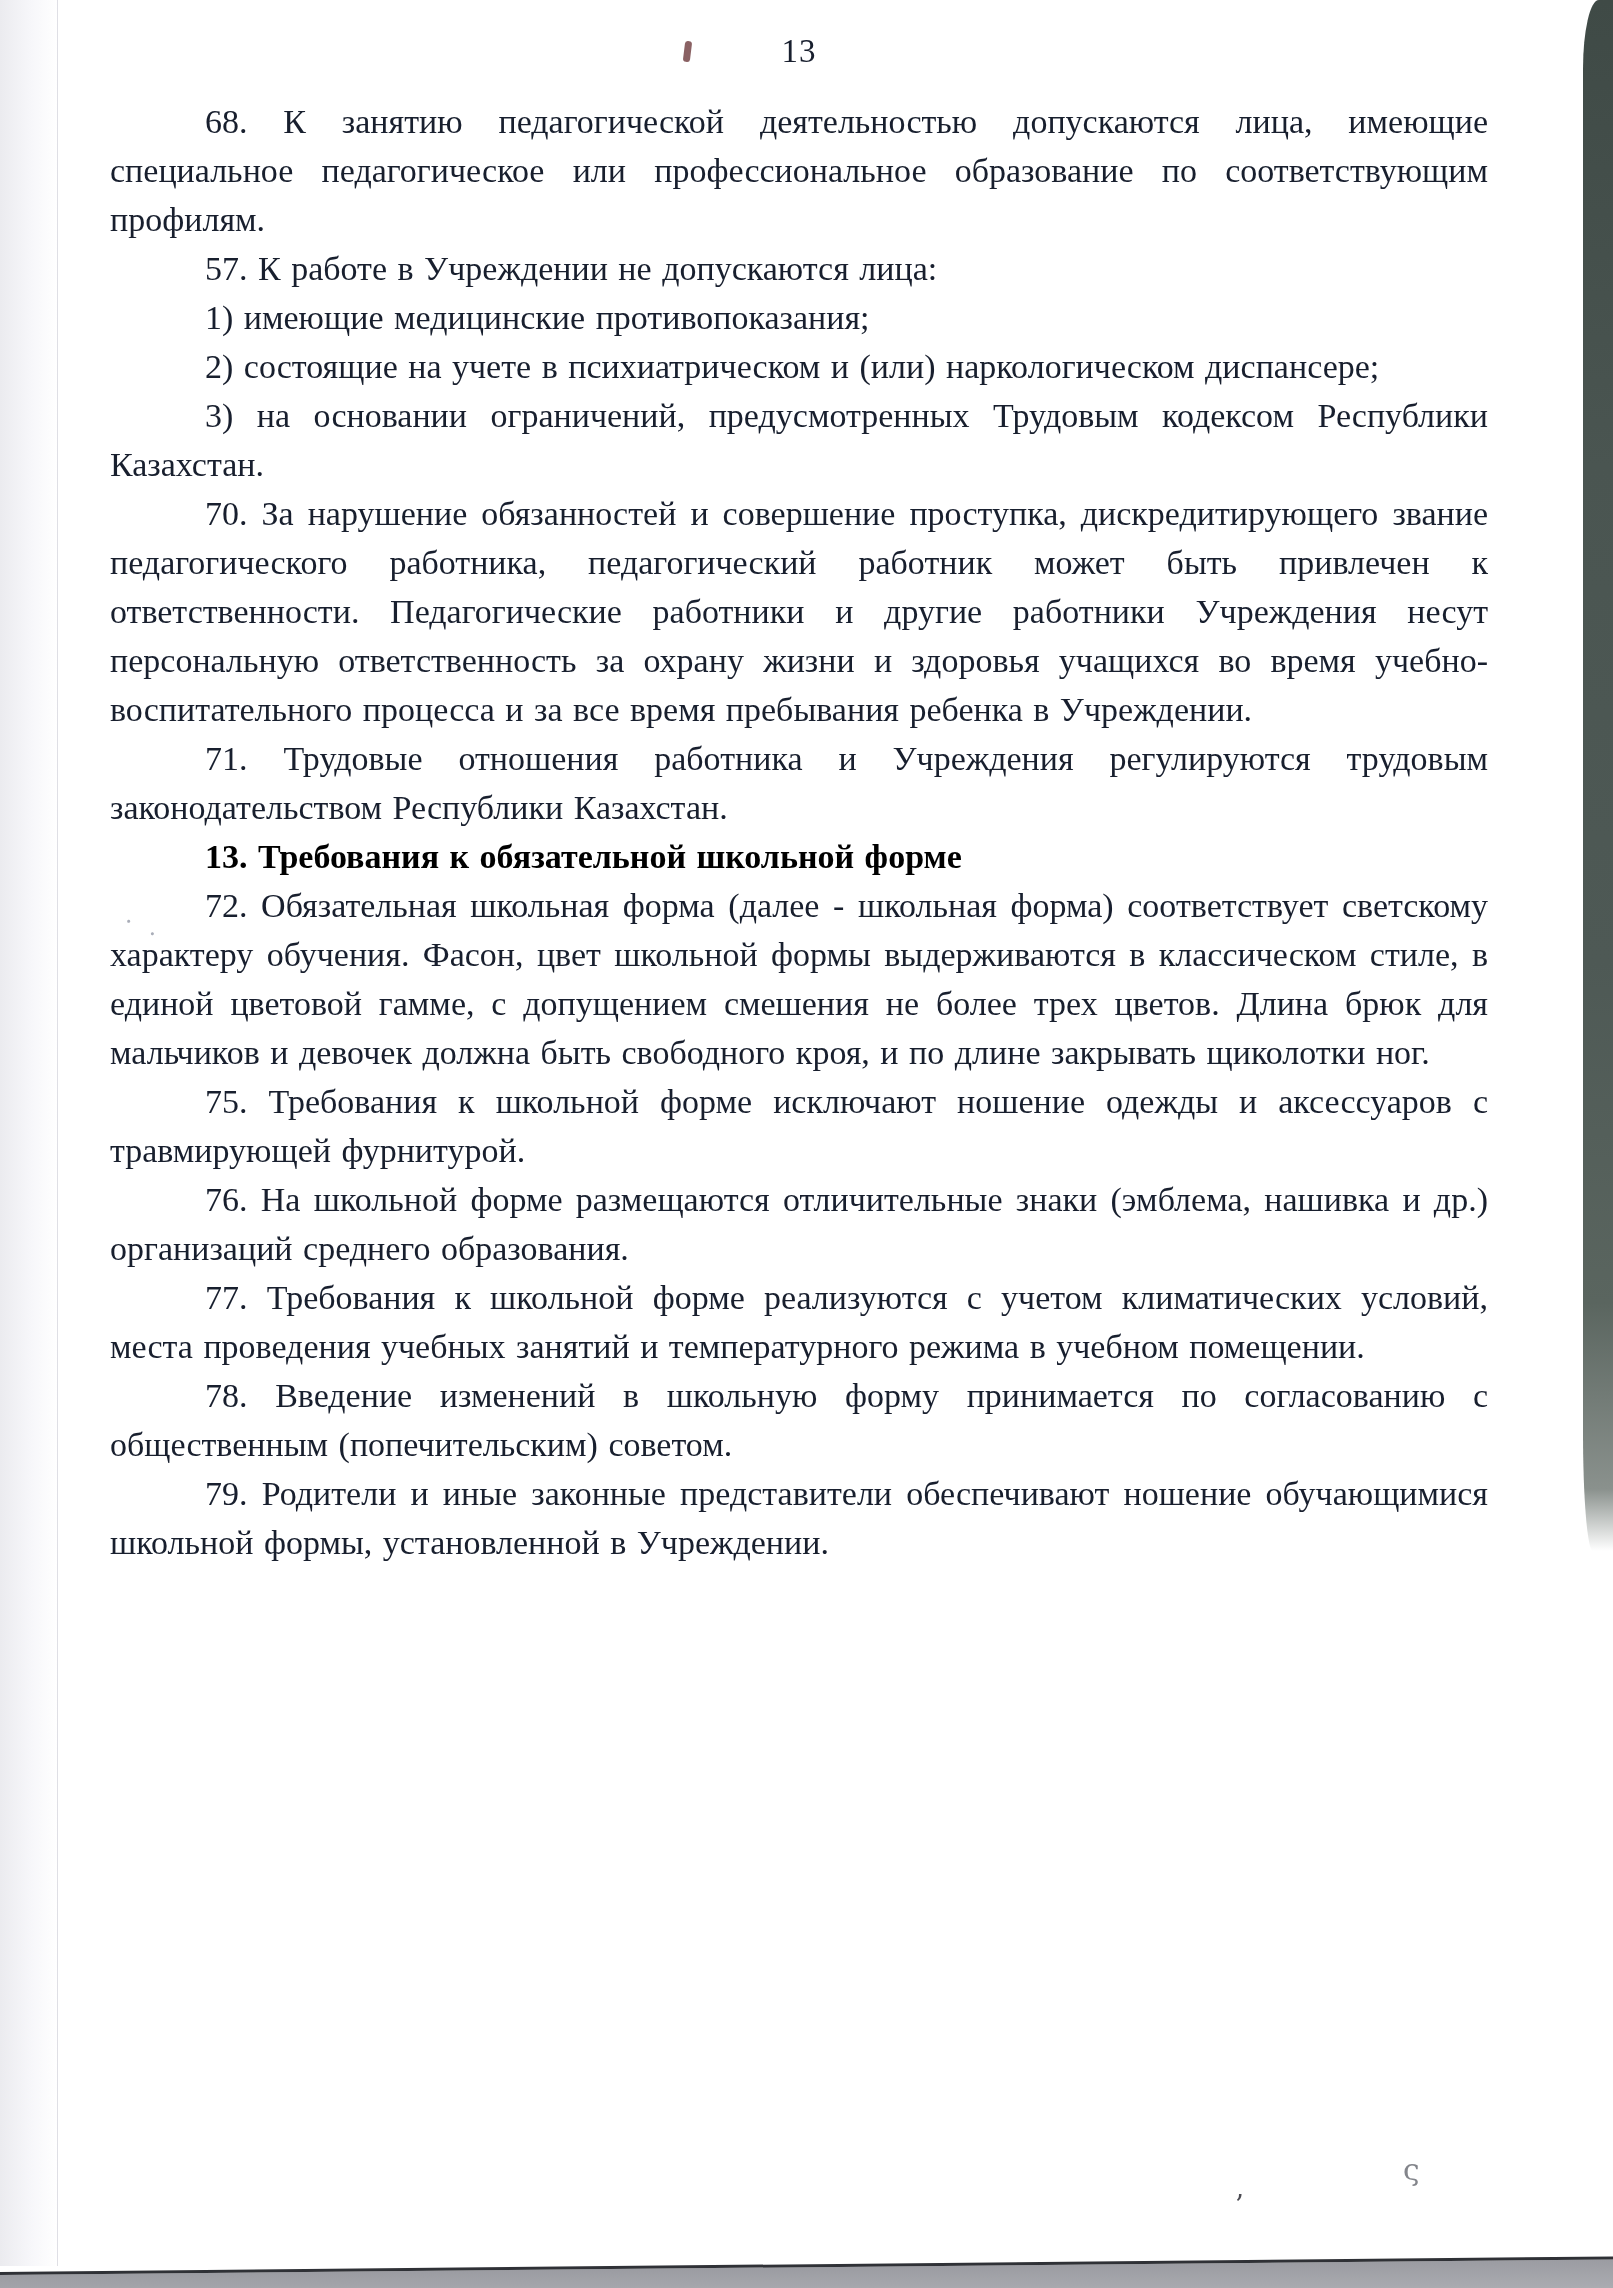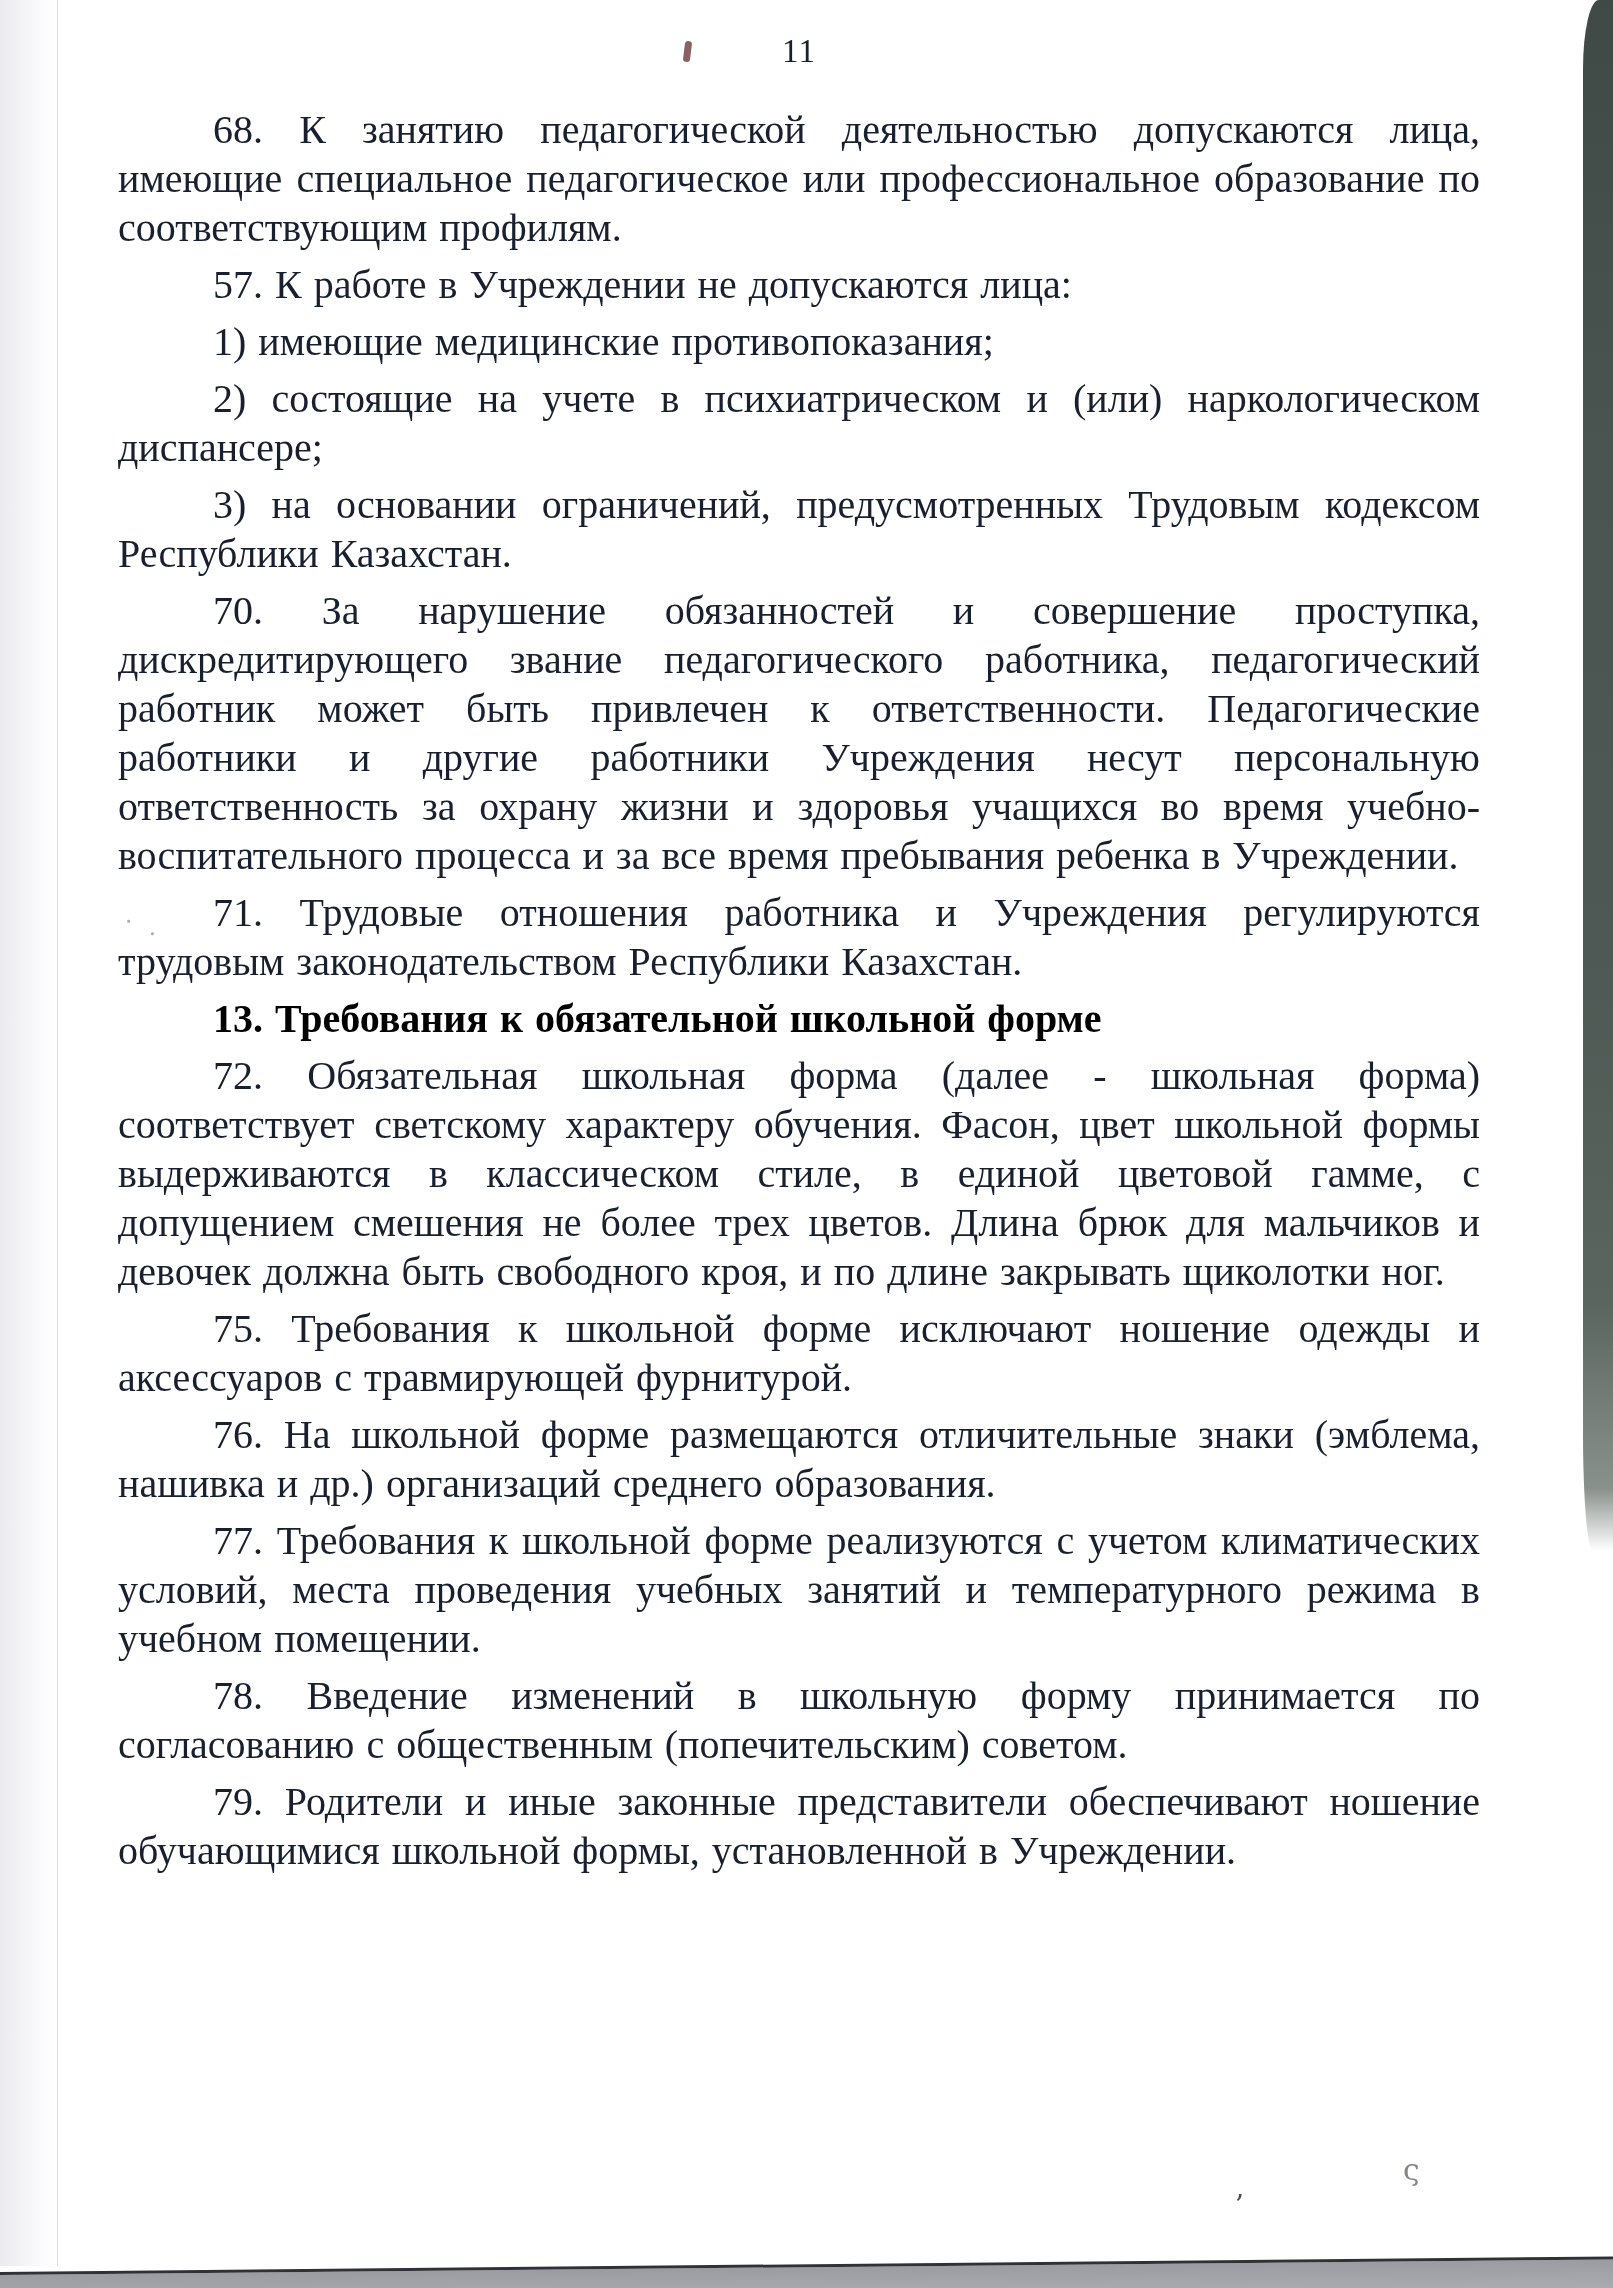--- a/index.html
+++ b/index.html
@@ -58,22 +58,22 @@
     text-align: center;
     font-size: 33px;
     letter-spacing: 1px;
   }
   .text-block {
     position: absolute;
     top: 97px;
     left: 0; right: 0;
   }
   .text-block p {
-    margin: 8px;
-    font-size: 40px;
+    margin: 0;
+    font-size: 34px;
     line-height: 49px;
     text-align: justify;
     text-align-last: left;
     text-indent: 95px;
     word-spacing: 2px;
   }
   .section-heading {
     margin: 43px 0 37px 0;
     font-size: 33px;
     line-height: 43px;
@@ -123,21 +123,21 @@
   <div class="left-shade"></div>
   <div class="right-edge-band"></div>
   <div class="bottom-edge"></div>
 
   <div class="ink-tick"></div>
   <div class="squiggle-mark">ς</div>
   <div class="apostrophe-mark">’</div>
   <div class="pencil-dots">· .</div>
 
   <div class="content">
-    <div class="page-num">11</div>
+    <div class="page-num">13</div>
 
     <div class="text-block">
       <p>68. К занятию педагогической деятельностью допускаются лица, имеющие специальное педагогическое или профессиональное образование по соответствующим профилям.</p>
       <p>57. К работе в Учреждении не допускаются лица:</p>
       <p>1) имеющие медицинские противопоказания;</p>
       <p>2) состоящие на учете в психиатрическом и (или) наркологическом диспансере;</p>
       <p>3) на основании ограничений, предусмотренных Трудовым кодексом Республики Казахстан.</p>
       <p>70. За нарушение обязанностей и совершение проступка, дискредитирующего звание педагогического работника, педагогический работник может быть привлечен к ответственности. Педагогические работники и другие работники Учреждения несут персональную ответственность за охрану жизни и здоровья учащихся во время учебно-воспитательного процесса и за все время пребывания ребенка в Учреждении.</p>
       <p>71. Трудовые отношения работника и Учреждения регулируются трудовым законодательством Республики Казахстан.</p>
 

